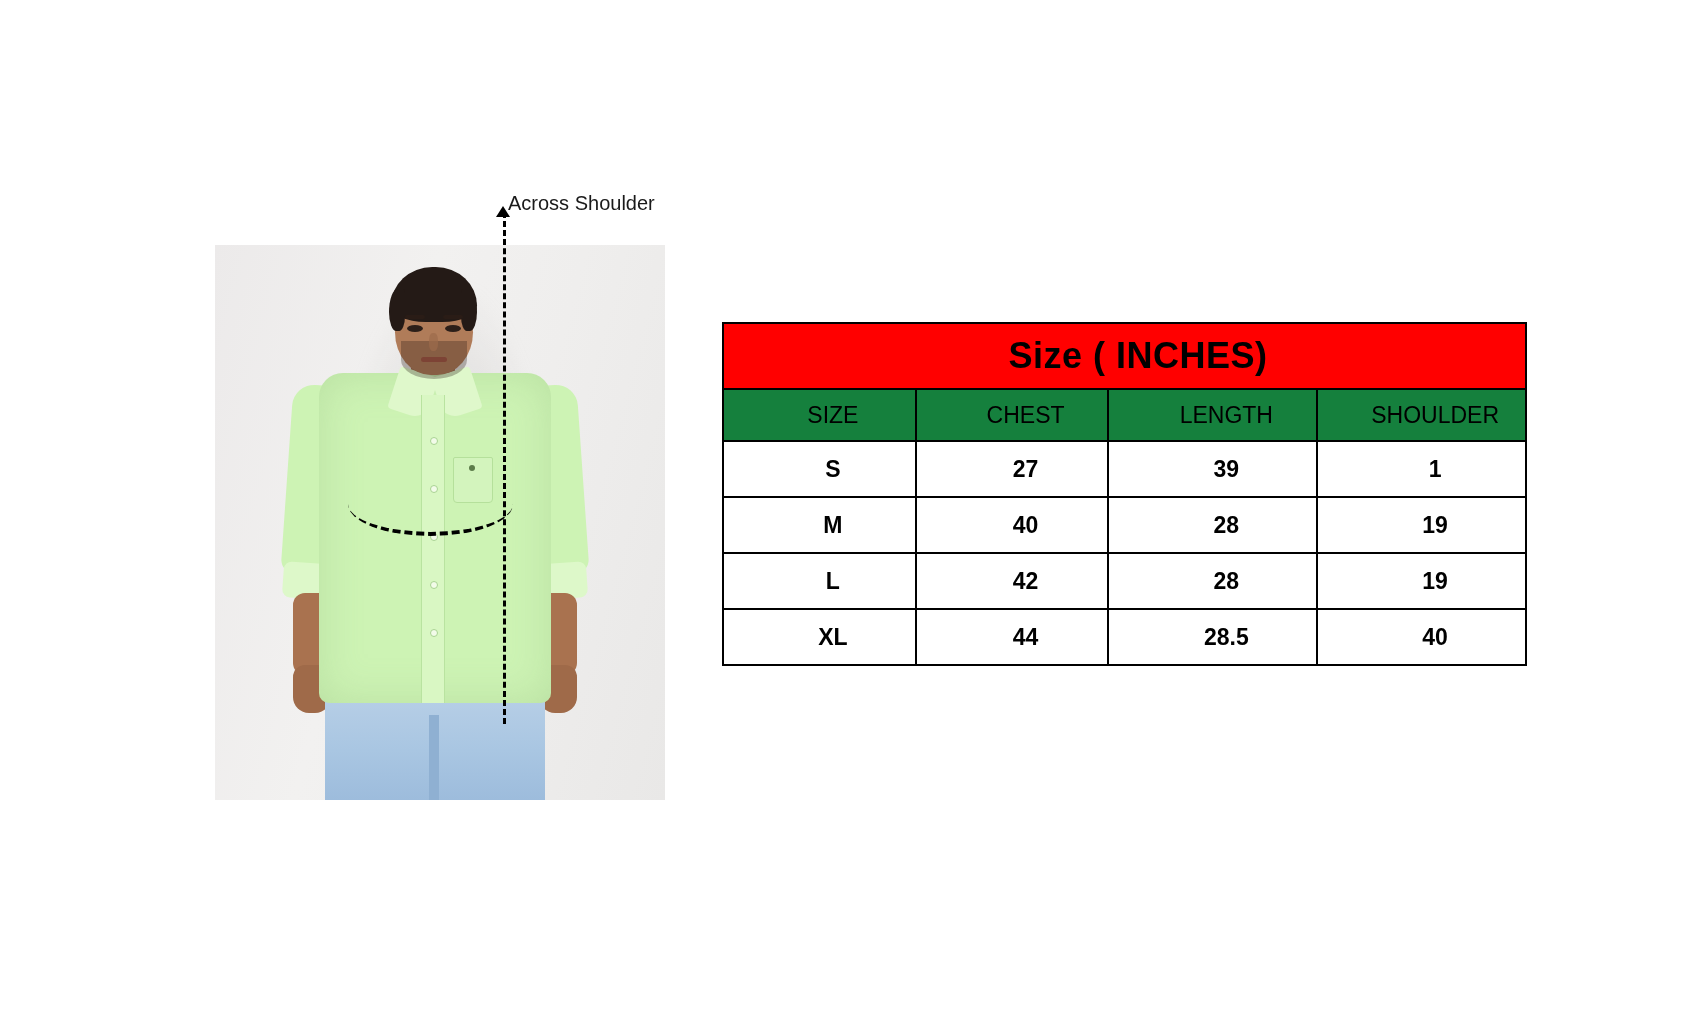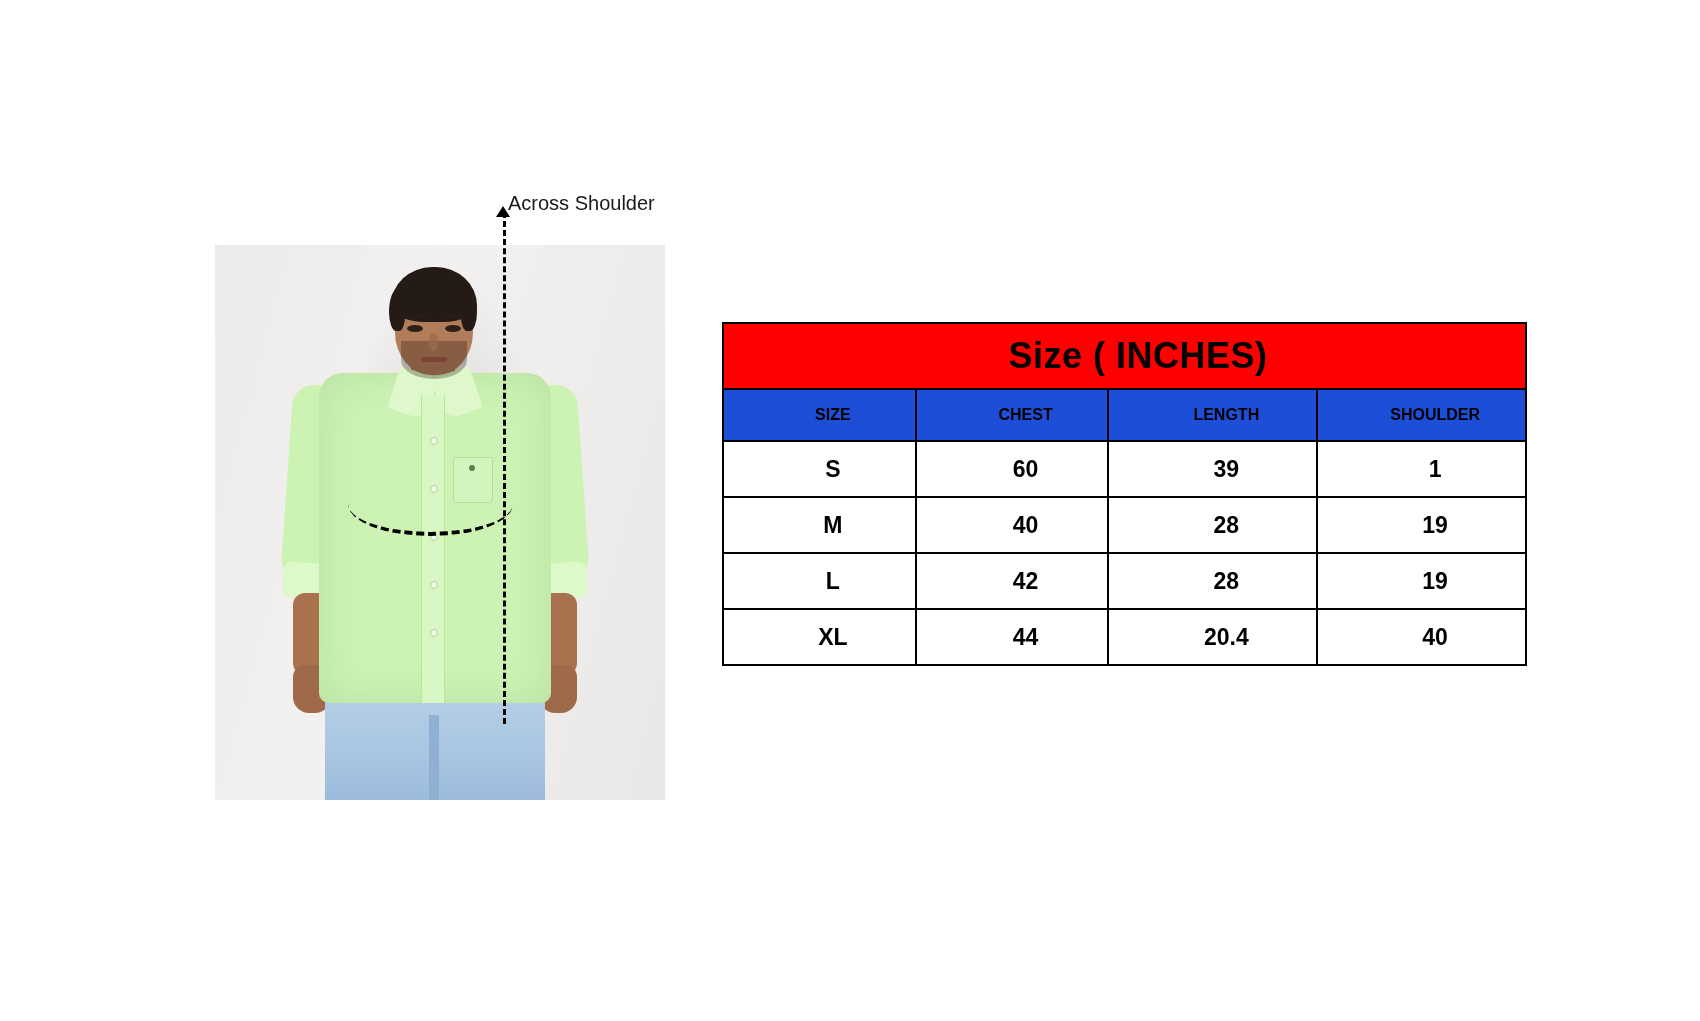--- a/index.html
+++ b/index.html
@@ -219,23 +219,23 @@
     padding-left: 28px;
   }
   .title-cell {
     background: #ff0000;
     font-size: 36px;
     font-weight: bold;
     height: 62px;
     letter-spacing: .5px;
   }
   .head-cell {
-    background: #1d4ed8;
-    font-size: 16px;
-    font-weight: bold;
+    background: #15803d;
+    font-size: 23px;
+    font-weight: normal;
     height: 48px;
   }
   .body-cell {
     background: #ffffff;
     font-size: 23px;
     font-weight: bold;
     height: 52px;
   }
   .col-size { width: 24%; }
   .col-chest { width: 24%; }
@@ -308,37 +308,37 @@
       <tr>
         <th class="head-cell">SIZE</th>
         <th class="head-cell">CHEST</th>
         <th class="head-cell">LENGTH</th>
         <th class="head-cell">SHOULDER</th>
       </tr>
     </thead>
     <tbody>
       <tr>
         <td class="body-cell">S</td>
-        <td class="body-cell">60</td>
+        <td class="body-cell">27</td>
         <td class="body-cell">39</td>
         <td class="body-cell">1</td>
       </tr>
       <tr>
         <td class="body-cell">M</td>
         <td class="body-cell">40</td>
         <td class="body-cell">28</td>
         <td class="body-cell">19</td>
       </tr>
       <tr>
         <td class="body-cell">L</td>
         <td class="body-cell">42</td>
         <td class="body-cell">28</td>
         <td class="body-cell">19</td>
       </tr>
       <tr>
         <td class="body-cell">XL</td>
         <td class="body-cell">44</td>
-        <td class="body-cell">20.4</td>
+        <td class="body-cell">28.5</td>
         <td class="body-cell">40</td>
       </tr>
     </tbody>
   </table>
 </div>
 
 </body></html>

